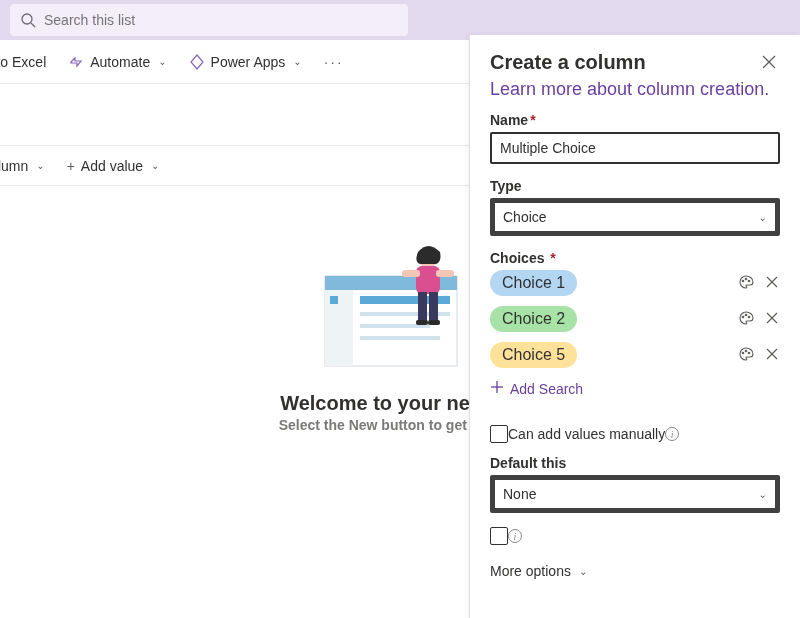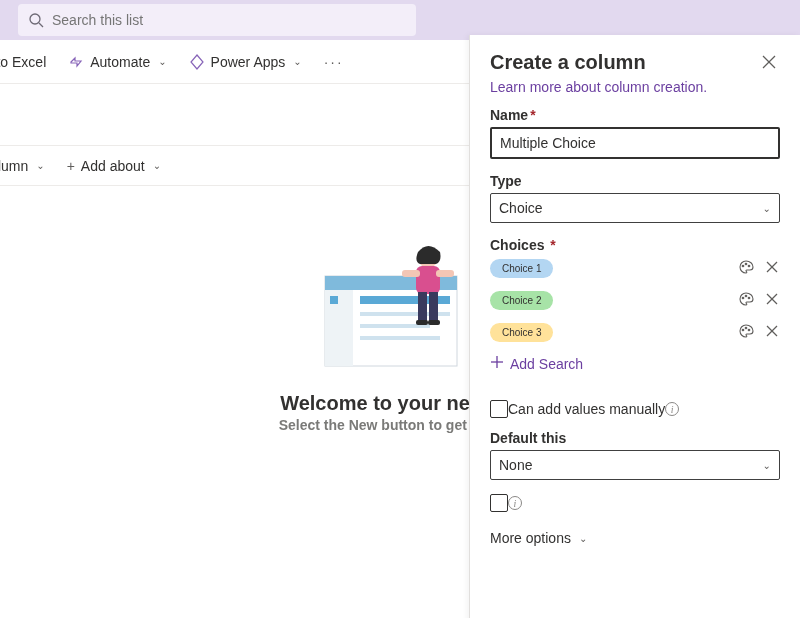--- a/index.html
+++ b/index.html
@@ -27,21 +27,21 @@
     overflow: hidden;
     position: relative;
   }
 
   
   .ribbon {
     height: 40px;
     background: #e2d9ef;
     display: flex;
     align-items: center;
-    padding-left: 18px;
+    padding-left: 10px;
   }
   .search-box {
     width: 398px;
     height: 32px;
     background: #f3eef9;
     border-radius: 4px;
     display: flex;
     align-items: center;
     padding: 0 10px;
     color: #6d6a75;
@@ -142,39 +142,39 @@
     font-size: 20px;
     font-weight: 700;
   }
   .close-btn {
     background:none; border:none; cursor:pointer;
     font-size:14px; color:#605e5c; padding:4px;
     line-height:1;
   }
   .link {
     color: #6b3fa0;
-    font-size: 14px;
+    font-size: 18px;
     text-decoration: none;
     display:inline-block;
     margin-top: 4px;
     margin-bottom: 12px;
   }
 
   .field { margin-bottom: 14px; }
   .field-label {
     font-weight: 600;
     font-size: 14px;
     margin-bottom: 4px;
     display:block;
   }
   .req { color: #a4262c; margin-left: 2px; }
 
   .text-input, .textarea, .select {
     width: 100%;
-    border: 1px solid #404040;
+    border: 5px solid #404040;
     border-radius: 2px;
     font-size: 14px;
     font-family: inherit;
     padding: 6px 8px;
     color: var(--text);
     background:#fff;
   }
   .text-input.focused {
     border: 2px solid #323130;
   }
@@ -192,21 +192,21 @@
   .choice-row {
     display:flex;
     align-items:center;
     justify-content:space-between;
     margin-bottom: 10px;
   }
   .chip {
     display:inline-block;
     padding: 4px 12px;
     border-radius: 14px;
-    font-size: 10px;
+    font-size: 16px;
     color:#323130;
   }
   .chip.blue  { background:#b3d6f2; }
   .chip.green { background:#a7e3a7; }
   .chip.yellow{ background:#ffe29a; }
   .choice-actions { display:flex; gap:8px; }
   .icon-btn {
     background:none; border:none; cursor:pointer;
     color:#605e5c; padding:2px;
     font-size:14px; line-height:1;
@@ -300,21 +300,21 @@
 
 <div class="sub"></div>
 
 <div class="colrow">
   <span class="cmd-item">
     <span>Column</span>
     <span class="chev">⌄</span>
   </span>
   <span class="cmd-item">
     <span style="color:#605e5c;">+</span>
-    <span>Add about</span>
+    <span>Add value</span>
     <span class="chev">⌄</span>
   </span>
 </div>
 
 <div class="empty">
   <div class="illus">
     <svg width="160" height="130" viewBox="0 0 160 130">
 
       <rect x="5" y="30" width="132" height="90" fill="#ffffff" stroke="#d0d7de"></rect>
       <rect x="5" y="30" width="132" height="14" fill="#7fbadc"></rect>
@@ -409,21 +409,21 @@
             </button>
             <button class="icon-btn">
               <span><svg width="12" height="12" viewBox="0 0 12 12" stroke="#605e5c" stroke-width="1.2">
                   <line x1="1" y1="1" x2="11" y2="11"></line>
                   <line x1="11" y1="1" x2="1" y2="11"></line>
                 </svg></span>
             </button>
           </span>
         </div>
         <div class="choice-row">
-          <span class="chip yellow">Choice 3</span>
+          <span class="chip yellow">Choice 5</span>
           <span class="choice-actions">
             <button class="icon-btn">
               <span><svg width="16" height="16" viewBox="0 0 16 16" fill="none" stroke="#605e5c" stroke-width="1.1">
                   <path d="M8 2a6 6 0 1 0 0 12c1 0 1-1 .3-1.6-.6-.5-.3-1.4.6-1.4H12a3 3 0 0 0 3-3c0-3.3-3-6-7-6Z"></path>
                   <circle cx="5" cy="7" r=".8" fill="#605e5c"></circle>
                   <circle cx="8" cy="5" r=".8" fill="#605e5c"></circle>
                   <circle cx="11" cy="7" r=".8" fill="#605e5c"></circle>
                 </svg></span>
             </button>
             <button class="icon-btn">

